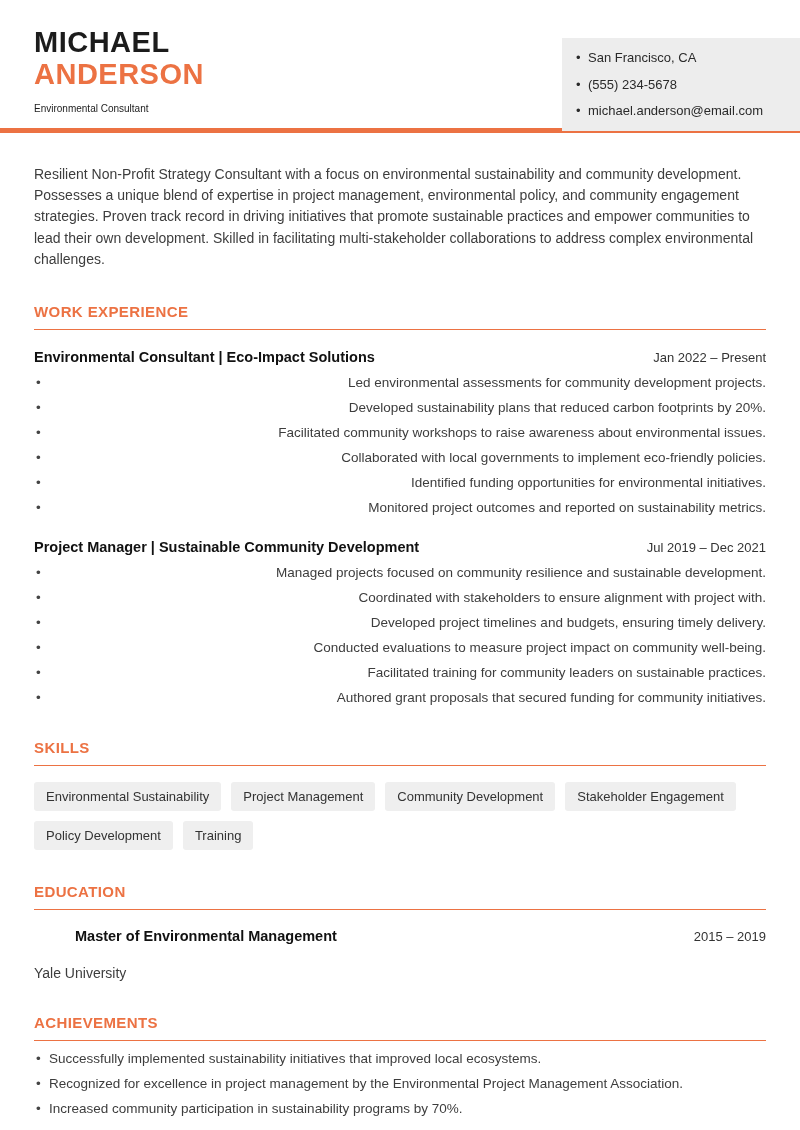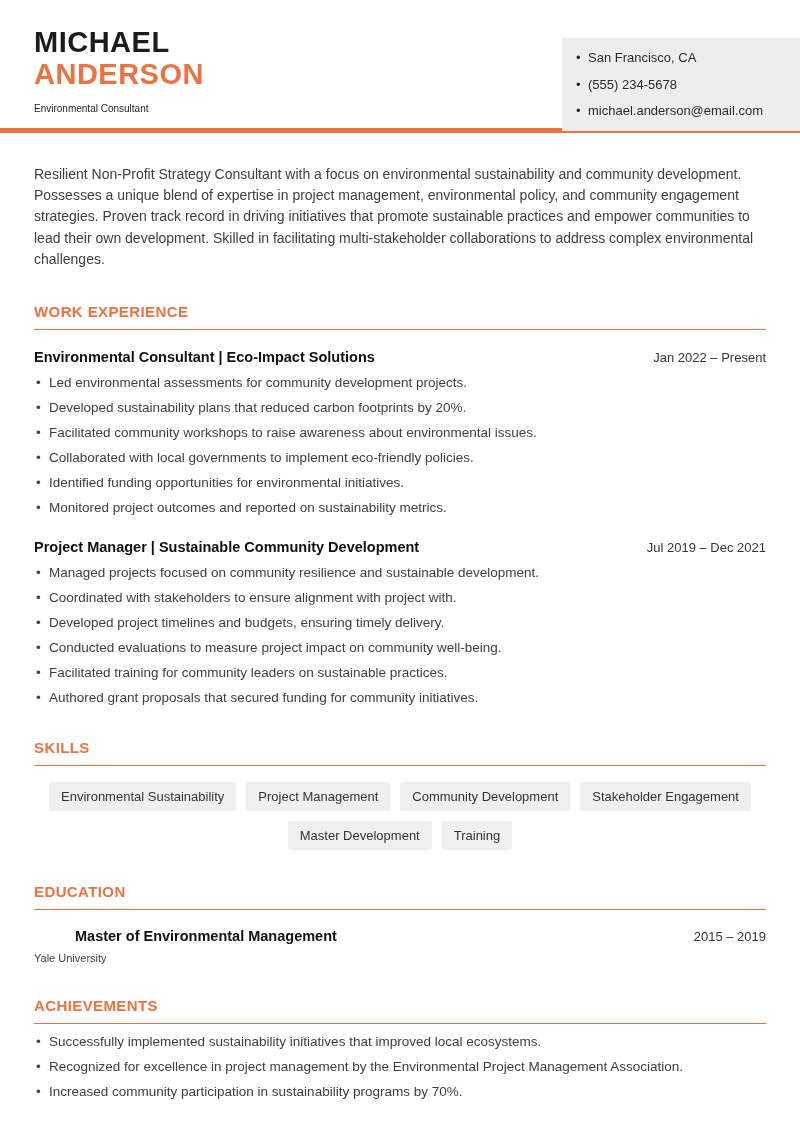--- a/index.html
+++ b/index.html
@@ -73,21 +73,21 @@
     font-weight: 700;
     letter-spacing: 0.4px;
   }
   .section-rule {
     border: none;
     border-top: 1px solid var(--accent);
     margin-top: 9px;
   }
 
   
-  .job { margin-top: 19px; }
+  .job { margin-top: 19px; text-align: right; }
   .job + .job { margin-top: 23px; }
   .job-header {
     display: flex;
     justify-content: space-between;
     align-items: baseline;
   }
   .job-title { font-size: 14.5px; font-weight: 700; color: #111; }
   .job-dates { font-size: 13px; color: #333; white-space: nowrap; }
   .bullets { list-style: none; margin-top: 9px; }
   .bullets li {
@@ -104,42 +104,41 @@
     left: 2px; top: 0;
     color: #444;
   }
 
   
   .tags {
     display: flex;
     flex-wrap: wrap;
     gap: 10px;
     margin-top: 16px;
-    justify-content: center;
   }
   .tag {
     background: var(--tag-bg);
     color: #333;
     font-size: 13px;
     padding: 7px 12px;
     border-radius: 3px;
     white-space: nowrap;
   }
 
   
   .edu-header {
     display: flex;
     justify-content: space-between;
     align-items: baseline;
     margin-top: 18px;
     margin-left: 41px;
   }
   .edu-degree { font-size: 14.5px; font-weight: 700; color: #111; }
   .edu-dates { font-size: 13px; color: #333; white-space: nowrap; }
-  .edu-school { font-size: 11px; color: var(--text-body); margin-top: 8px; }
+  .edu-school { font-size: 14px; color: var(--text-body); margin-top: 21px; }
 </style>
 </head>
 <body>
 
 <div class="page">
 
   <div class="header">
     <div class="name-block">
       <div class="name-line name-first">MICHAEL</div>
       <div class="name-line name-last">ANDERSON</div>
@@ -195,21 +194,21 @@
     </section>
 
     <section class="section">
       <h2 class="section-heading">SKILLS</h2>
       <hr class="section-rule">
       <div class="tags">
         <span class="tag">Environmental Sustainability</span>
         <span class="tag">Project Management</span>
         <span class="tag">Community Development</span>
         <span class="tag">Stakeholder Engagement</span>
-        <span class="tag">Master Development</span>
+        <span class="tag">Policy Development</span>
         <span class="tag">Training</span>
       </div>
     </section>
 
     <section class="section">
       <h2 class="section-heading">EDUCATION</h2>
       <hr class="section-rule">
       <div class="edu-header">
         <h3 class="edu-degree">Master of Environmental Management</h3>
         <span class="edu-dates">2015 – 2019</span>

